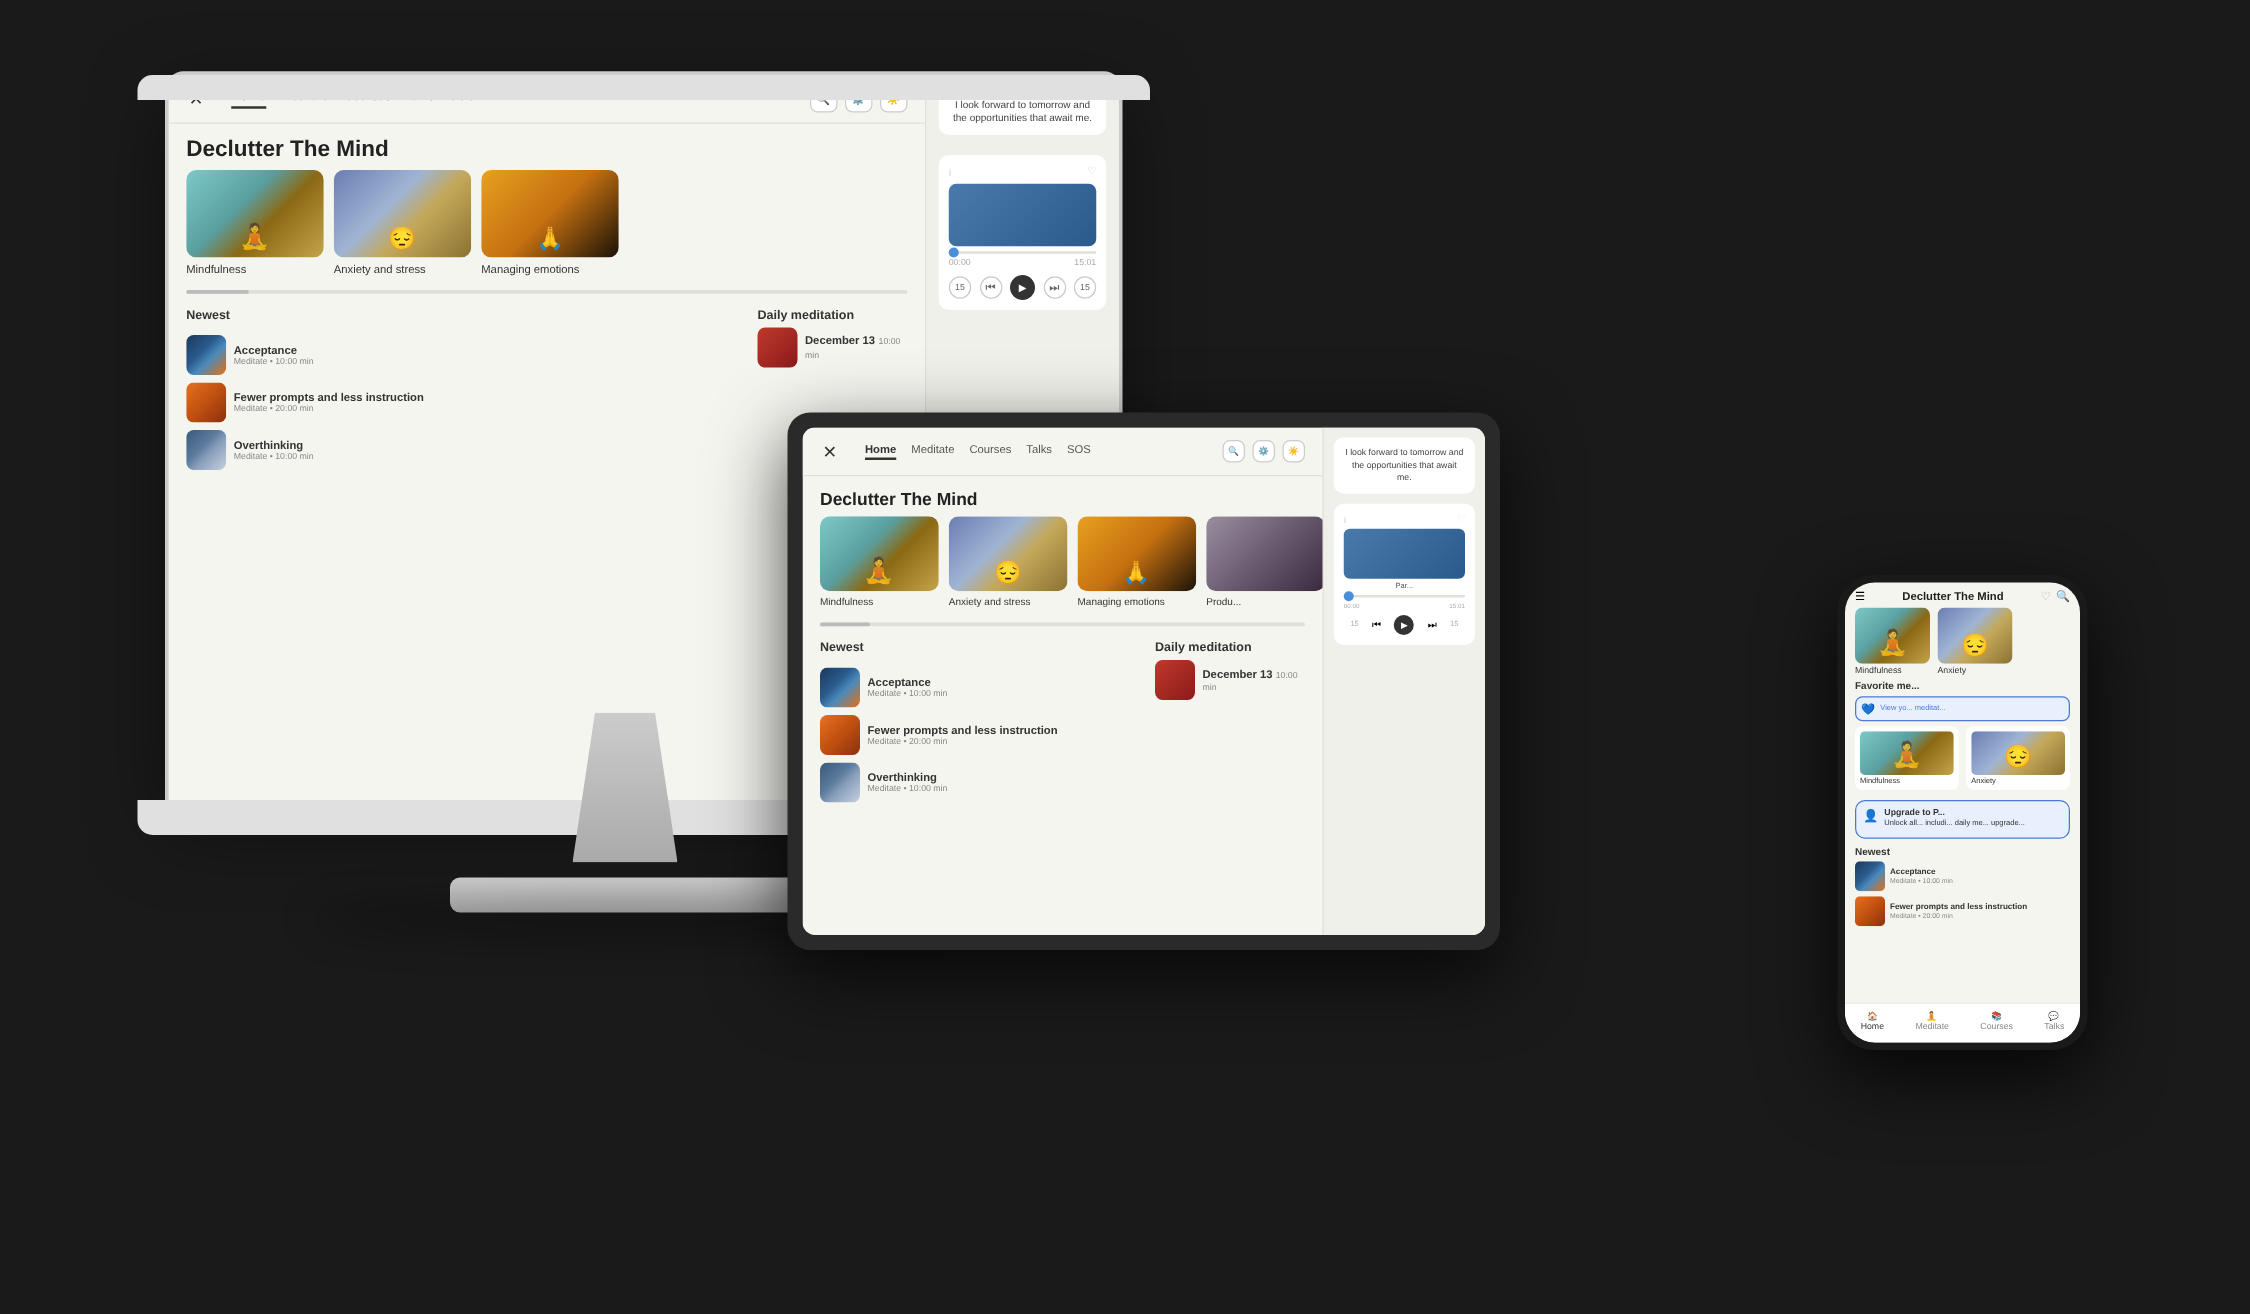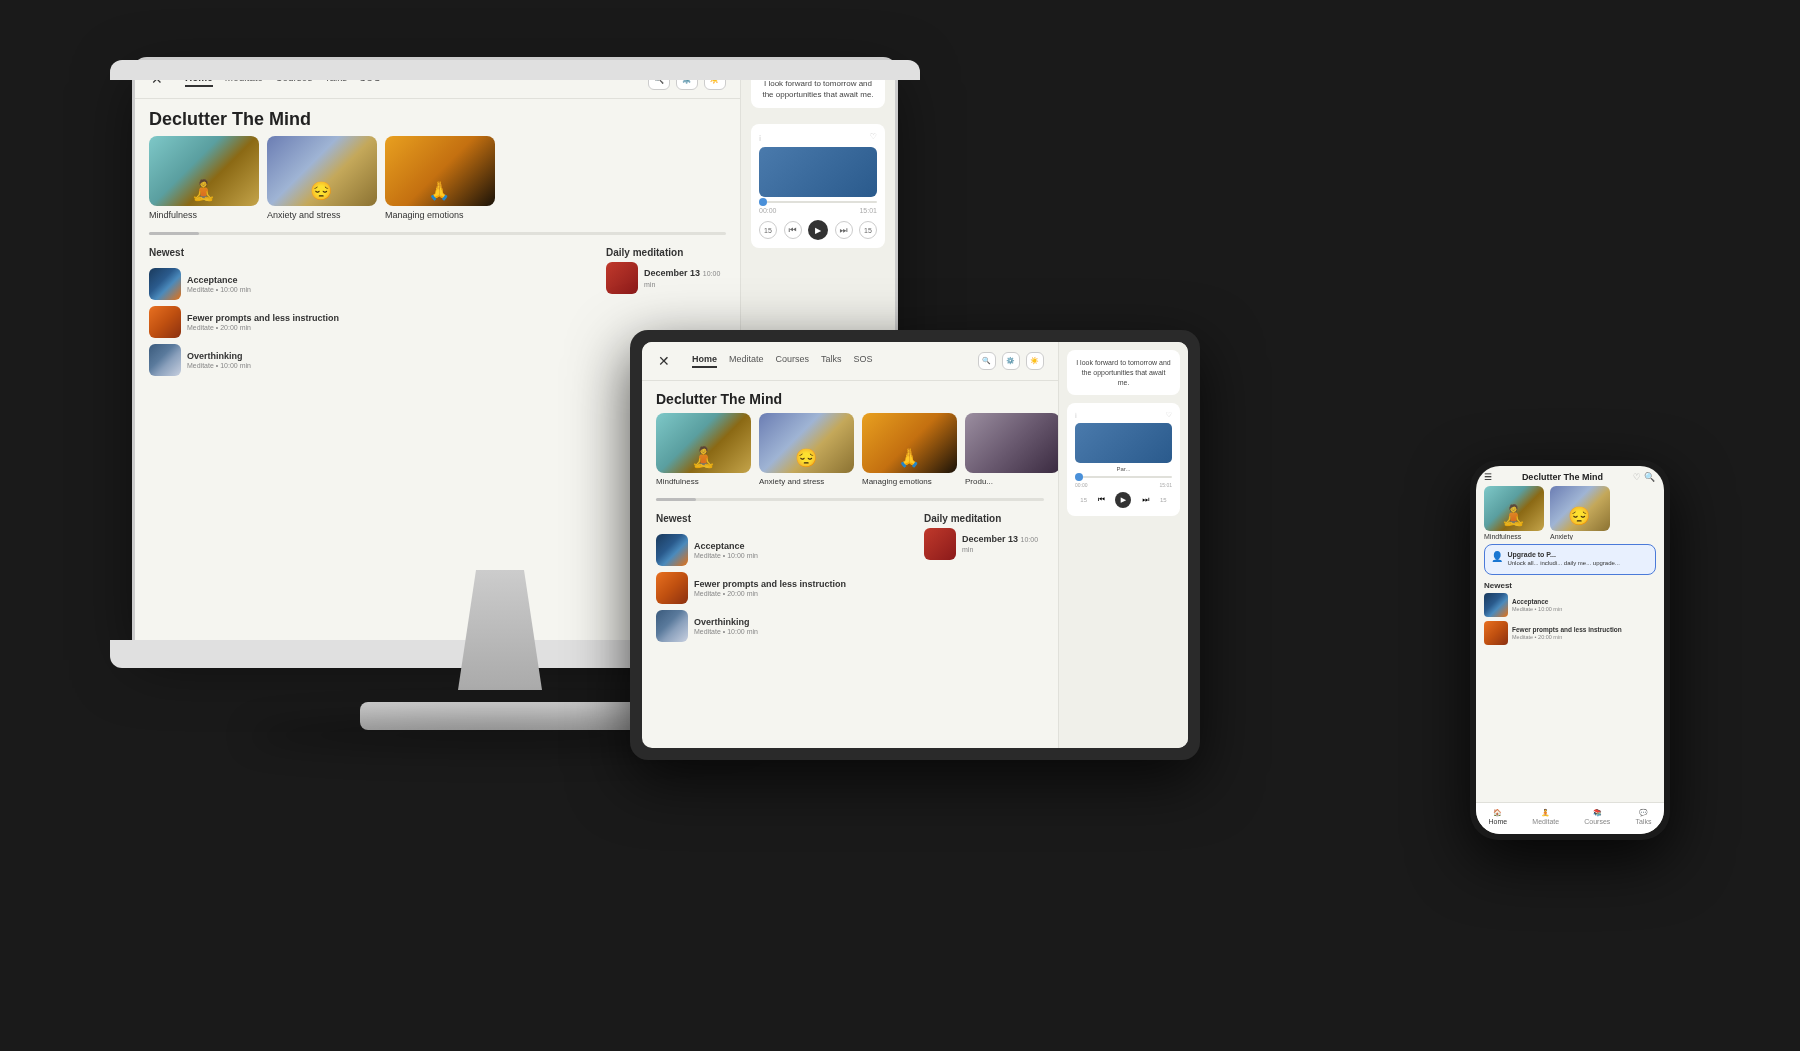--- a/index.html
+++ b/index.html
@@ -999,20 +999,41 @@
           <div class="phone-cat-label">Mindfulness</div>
         </div>
         <div class="phone-cat-card">
           <div class="phone-cat-img">
             <div class="img-anxiety" style="width:100%;height:100%;"></div>
           </div>
           <div class="phone-cat-label">Anxiety</div>
         </div>
       </div>
 
+      <div class="phone-favorite-section">
+        <div class="phone-section-title">Favorite me...</div>
+        <div style="background:#e8f0fe;border:1.5px solid #4a7ad9;border-radius:6px;padding:4px;display:flex;align-items:center;gap:4px;margin-bottom:4px;">
+          <span style="font-size:9px;color:#4a7ad9;">💙</span>
+          <span style="font-size:6px;color:#4a7ad9;">View yo... meditat...</span>
+        </div>
+        <div class="phone-fav-cards">
+          <div class="phone-fav-card">
+            <div class="phone-fav-img">
+              <div class="img-mindfulness" style="width:100%;height:100%;"></div>
+            </div>
+            <div class="phone-fav-label">Mindfulness</div>
+          </div>
+          <div class="phone-fav-card">
+            <div class="phone-fav-img">
+              <div class="img-anxiety" style="width:100%;height:100%;"></div>
+            </div>
+            <div class="phone-fav-label">Anxiety</div>
+          </div>
+        </div>
+      </div>
 
       <div class="phone-upgrade">
         <span class="phone-upgrade-icon">👤</span>
         <div>
           <div style="font-size:7px;font-weight:600;color:#333;margin-bottom:2px;">Upgrade to P...</div>
           <div class="phone-upgrade-text">Unlock all... includi... daily me... upgrade...</div>
         </div>
       </div>
 
       <div class="phone-newest">

